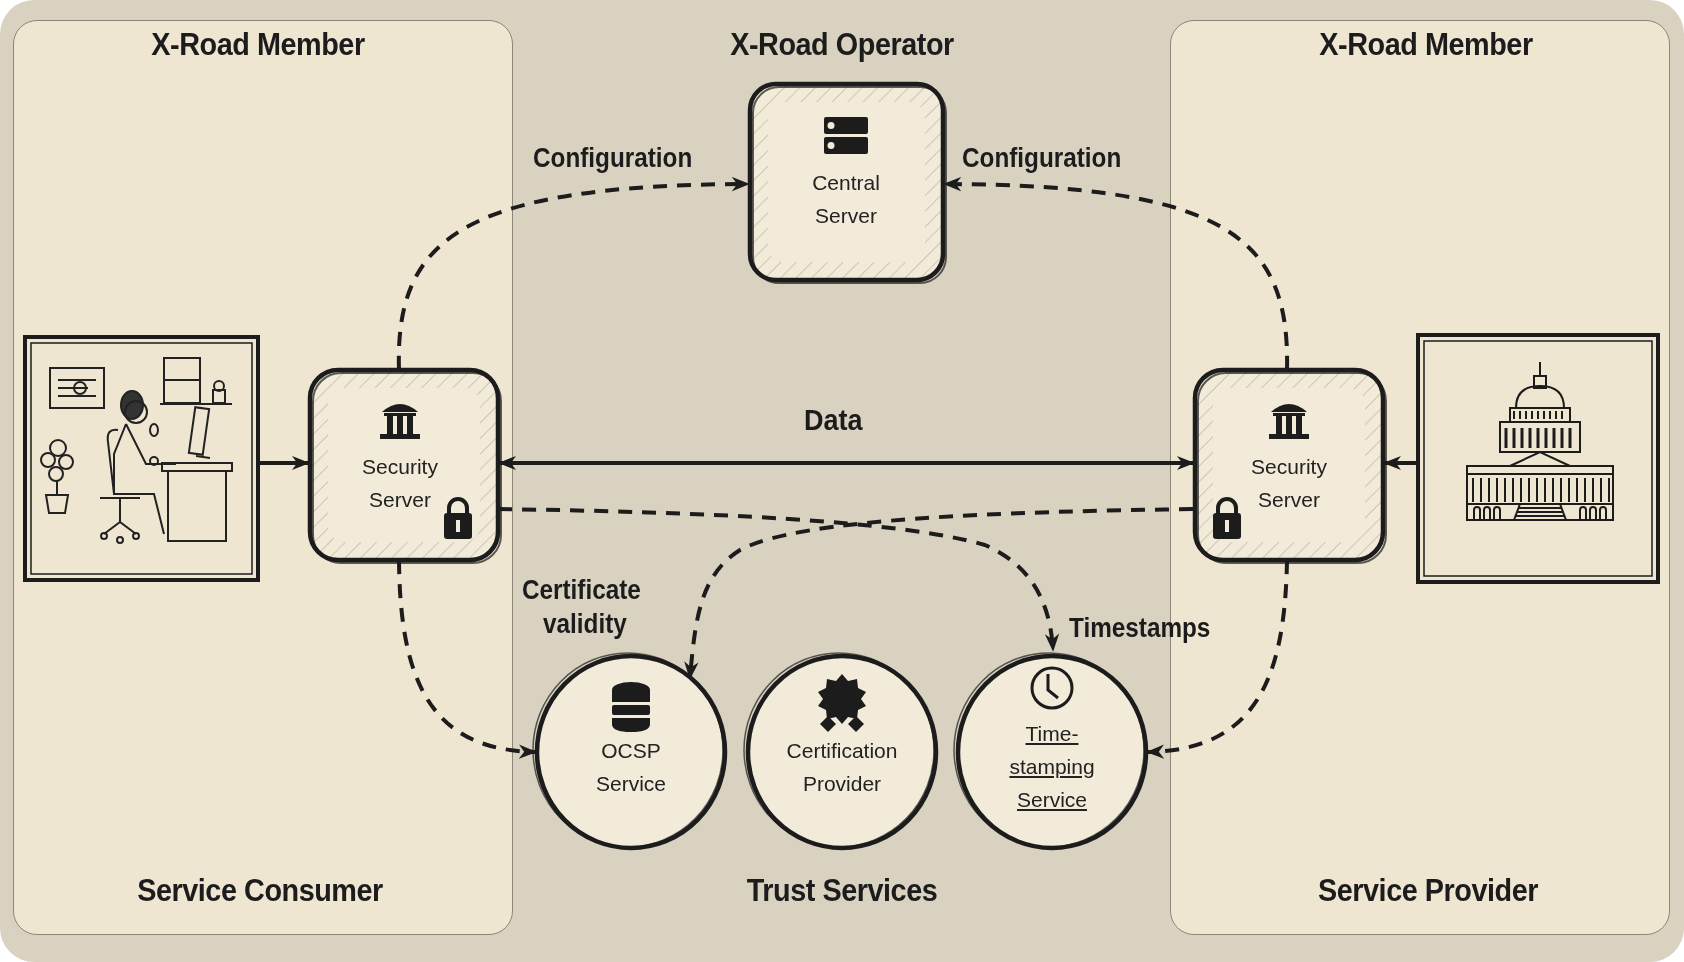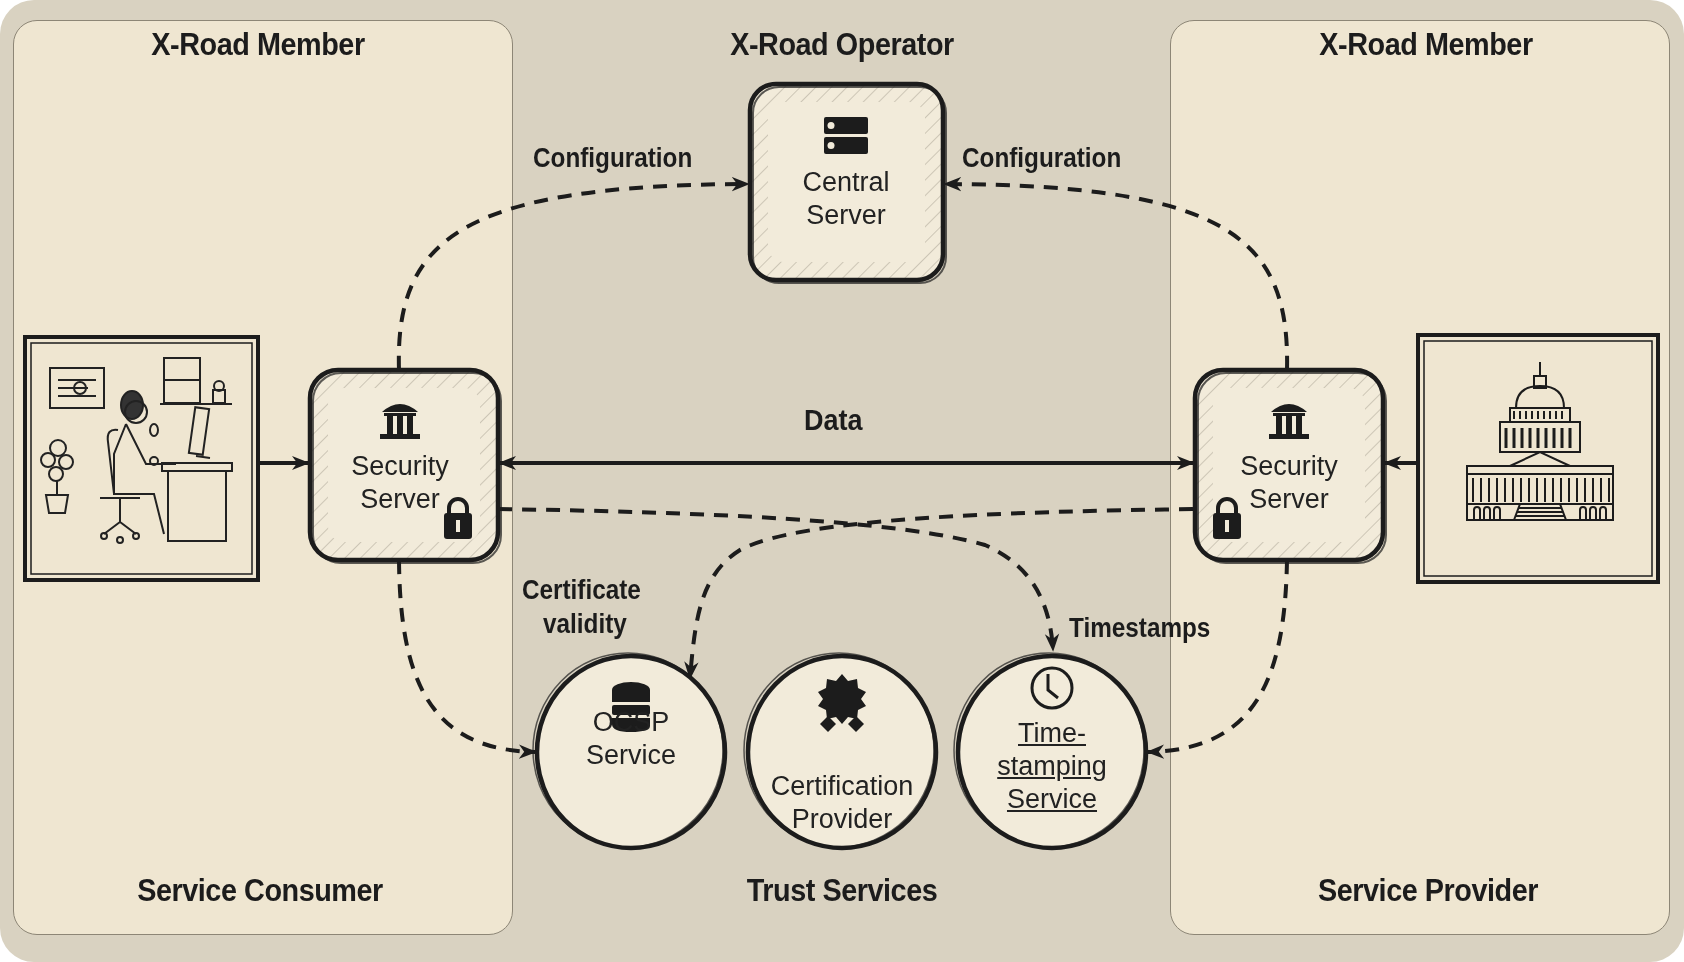--- a/index.html
+++ b/index.html
@@ -3,21 +3,21 @@
 <meta charset="utf-8">
 <style>
   html,body{margin:0;padding:0;background:#ffffff;}
   body{width:1684px;height:962px;position:relative;overflow:hidden;font-family:"Liberation Sans",sans-serif;}
   #frame{position:absolute;left:0;top:0;width:1684px;height:962px;border-radius:34px;background:#d9d2c1;}
   .panel{position:absolute;top:20px;height:915px;width:500px;background:#efe6d1;border:1.5px solid #8d8676;border-radius:24px;box-sizing:border-box;}
   #panel-left{left:13px;}
   #panel-right{left:1170px;}
   .title{position:absolute;font-weight:bold;font-size:32px;color:#1c1c1c;letter-spacing:-0.5px;white-space:nowrap;transform:translateX(-50%) scaleX(0.9);transform-origin:center;}
   .lbl{position:absolute;font-weight:bold;font-size:27px;color:#1c1c1c;white-space:nowrap;transform:scaleX(0.9);transform-origin:left center;line-height:1.2;}
-  .nodetext{position:absolute;font-size:27px;color:#222;text-align:center;line-height:33px;transform:translateX(-50%);white-space:nowrap;}
+  .nodetext{position:absolute;font-size:21px;color:#222;text-align:center;line-height:33px;transform:translateX(-50%);white-space:nowrap;}
   svg#diagram{position:absolute;left:0;top:0;}
 </style>
 </head>
 <body>
 
 <div id="frame"></div>
 <div class="panel" id="panel-left"></div>
 <div class="panel" id="panel-right"></div>
 
 <svg id="diagram" width="1684" height="962" viewBox="0 0 1684 962">
@@ -219,25 +219,25 @@
   <div>Server</div>
 </div>
 <div class="nodetext" style="left:400px;top:450px;">
   <div>Security</div>
   <div>Server</div>
 </div>
 <div class="nodetext" style="left:1289px;top:450px;">
   <div>Security</div>
   <div>Server</div>
 </div>
-<div class="nodetext" style="left:631px;top:706px;">
+<div class="nodetext" style="left:631px;top:734px;">
   <div>OCSP</div>
   <div>Service</div>
 </div>
-<div class="nodetext" style="left:842px;top:734px;margin-top:36px;">
+<div class="nodetext" style="left:842px;top:734px;">
   <div>Certification</div>
   <div>Provider</div>
 </div>
 <div class="nodetext" style="left:1052px;top:717px;text-decoration:underline;">
   <div>Time-</div>
   <div>stamping</div>
   <div>Service</div>
 </div>
 
 </body></html>

